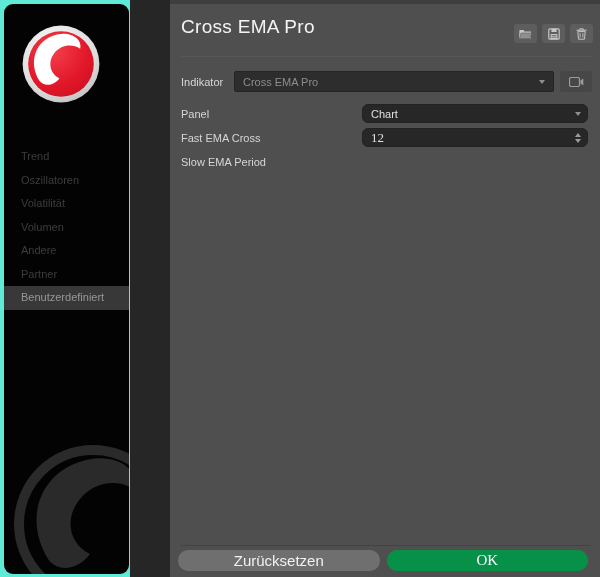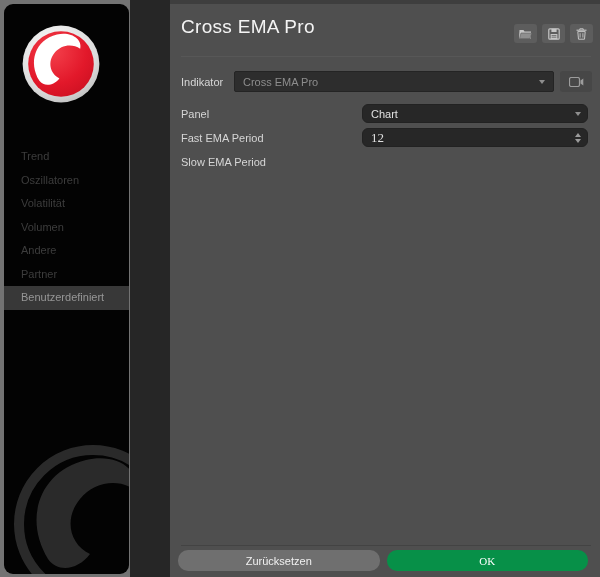--- a/index.html
+++ b/index.html
@@ -1,20 +1,20 @@
 <!DOCTYPE html>
 <html><head>
 <meta charset="utf-8">
 <style>
   * { margin:0; padding:0; box-sizing:border-box; }
   html,body { width:600px; height:577px; background:#262626; font-family:"Liberation Sans", sans-serif; overflow:hidden; }
   #window { position:relative; width:600px; height:577px; background:#262626; }
 
   
-  #sidebar { position:absolute; left:0; top:0; width:130px; height:577px; background:#737373; }
+  #sidebar { position:absolute; left:0; top:0; width:130px; height:577px; background:#5eead4; }
   #sidebar-panel { position:absolute; left:4px; top:4px; right:1px; bottom:3px; background:#030303; border-radius:9px; overflow:hidden; }
   #logo { position:absolute; left:17px; top:20px; width:80px; height:80px; }
   #menu { position:absolute; left:0; top:141px; right:0; }
   .menu-item { height:23.5px; line-height:23.5px; padding-left:17px; font-size:11px; color:#3d3d3d; cursor:default; }
   .menu-item.selected { background:#383838; color:#979797; }
   #watermark { position:absolute; left:-8px; bottom:-48px; width:195px; height:195px; opacity:1; }
 
   
   #main { position:absolute; left:130px; top:0; right:0; bottom:0; background:#4f4f4f;margin-left:40px; }
   #main-topframe { position:absolute; top:0; left:0; right:0; height:4px; background:#3e3e3e; }
@@ -43,21 +43,21 @@
   #row-panel { top:104px; } #row-fast { top:128px; } #row-slow { top:152px; }
   .param-control { position:absolute; left:181px; right:0; top:0; height:19px; background:#272727; border:1px solid #222; border-radius:6px; display:flex; align-items:center; padding:0 6px 0 8px; }
   .param-control .dd-text { font-size:11px; color:#e0e0e0; }
   .num-input { flex:1; background:transparent; border:none; outline:none; color:#e0e0e0; font-size:13px; font-family:Liberation Serif, serif; padding:0; }
   .spinner { margin-left:auto; display:flex; flex-direction:column; gap:2px; align-items:center; cursor:pointer; }
   .spin-up { width:0; height:0; border-left:3px solid transparent; border-right:3px solid transparent; border-bottom:4px solid #9b9b9b; }
   .spin-down { width:0; height:0; border-left:3px solid transparent; border-right:3px solid transparent; border-top:4px solid #9b9b9b; }
 
   
   #footer-buttons { position:absolute; left:8px; right:12px; bottom:6px; height:21px; display:flex; gap:7px; }
-  .footer-btn { flex:1; border:none; border-radius:10px; font-size:11px; font-family:"Liberation Sans", sans-serif; cursor:pointer; display:flex; align-items:center; justify-content:center; }
+  .footer-btn { flex:1; border:none; border-radius:10px; font-size:15px; font-family:"Liberation Sans", sans-serif; cursor:pointer; display:flex; align-items:center; justify-content:center; }
   #reset-btn { background:#6f6f6f; color:#f1f1f1; }
   #ok-btn { background:#079048; color:#ffffff;font-family:Liberation Serif, serif; }
 </style>
 </head>
 <body>
 
 <div id="window">
 
   <div id="sidebar">
     <div id="sidebar-panel">
@@ -147,21 +147,21 @@
 
     <div class="param-row" id="row-panel">
       <span class="field-label">Panel</span>
       <div class="param-control">
         <span class="dd-text">Chart</span>
         <span class="arrow-down"></span>
       </div>
     </div>
 
     <div class="param-row" id="row-fast">
-      <span class="field-label">Fast EMA Period</span>
+      <span class="field-label">Fast EMA Cross</span>
       <div class="param-control">
         <input class="num-input" type="text" value="12" style="">
         <span class="spinner">
           <span class="spin-up"></span>
           <span class="spin-down"></span>
         </span>
       </div>
     </div>
 
     <div class="param-row" id="row-slow">

